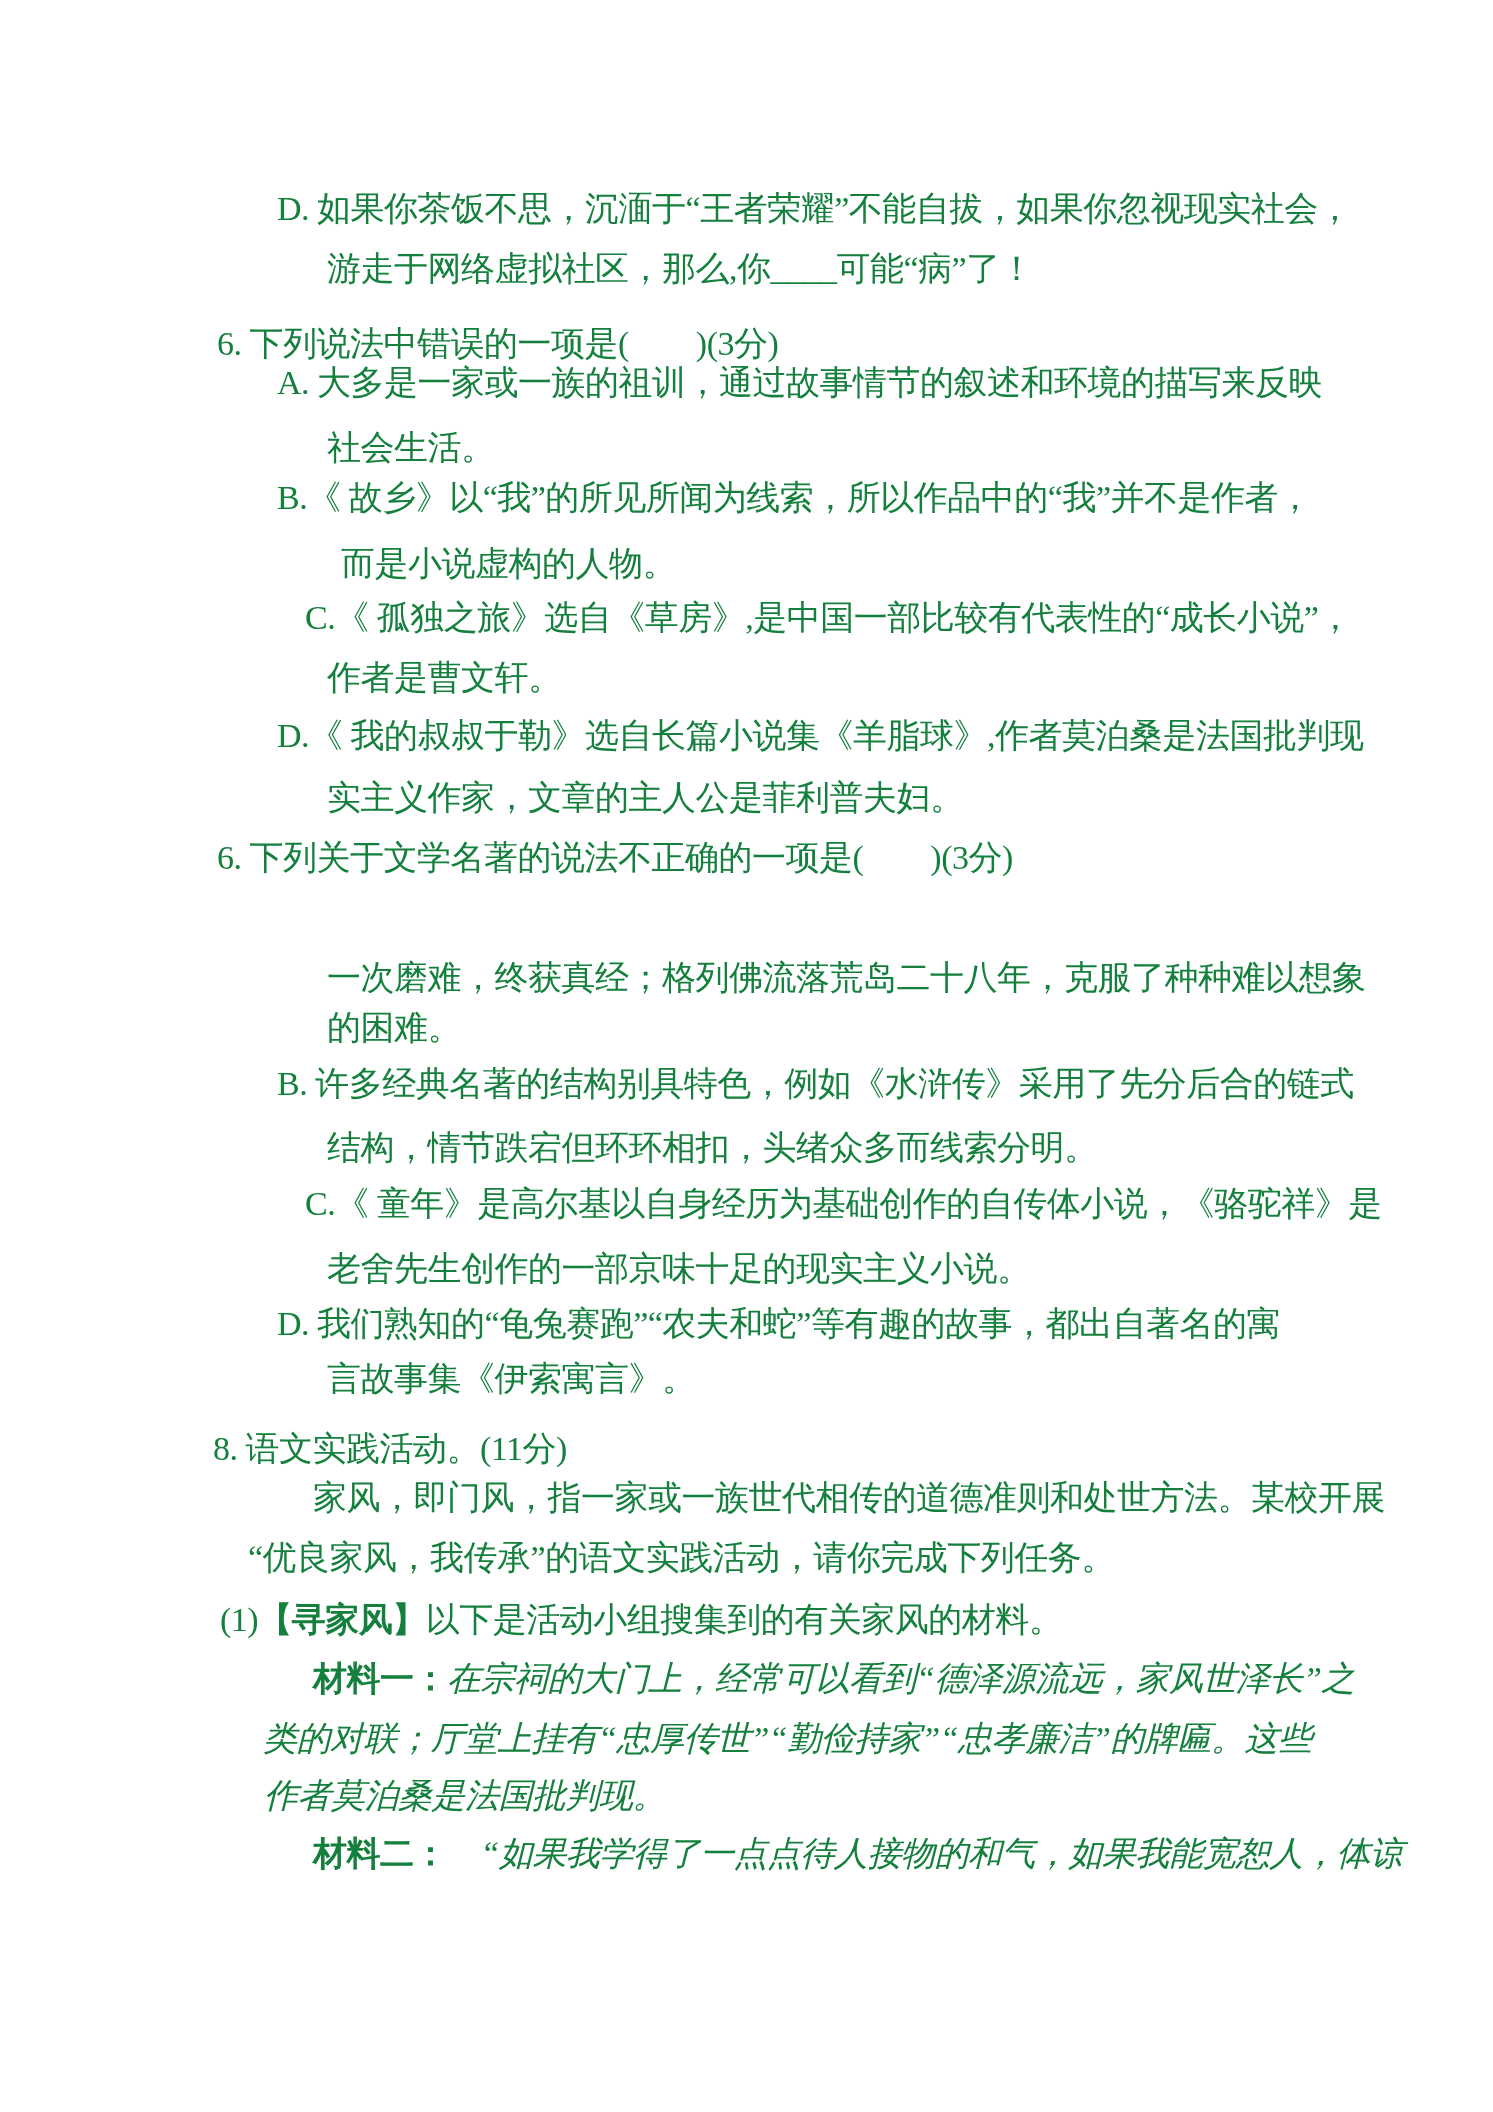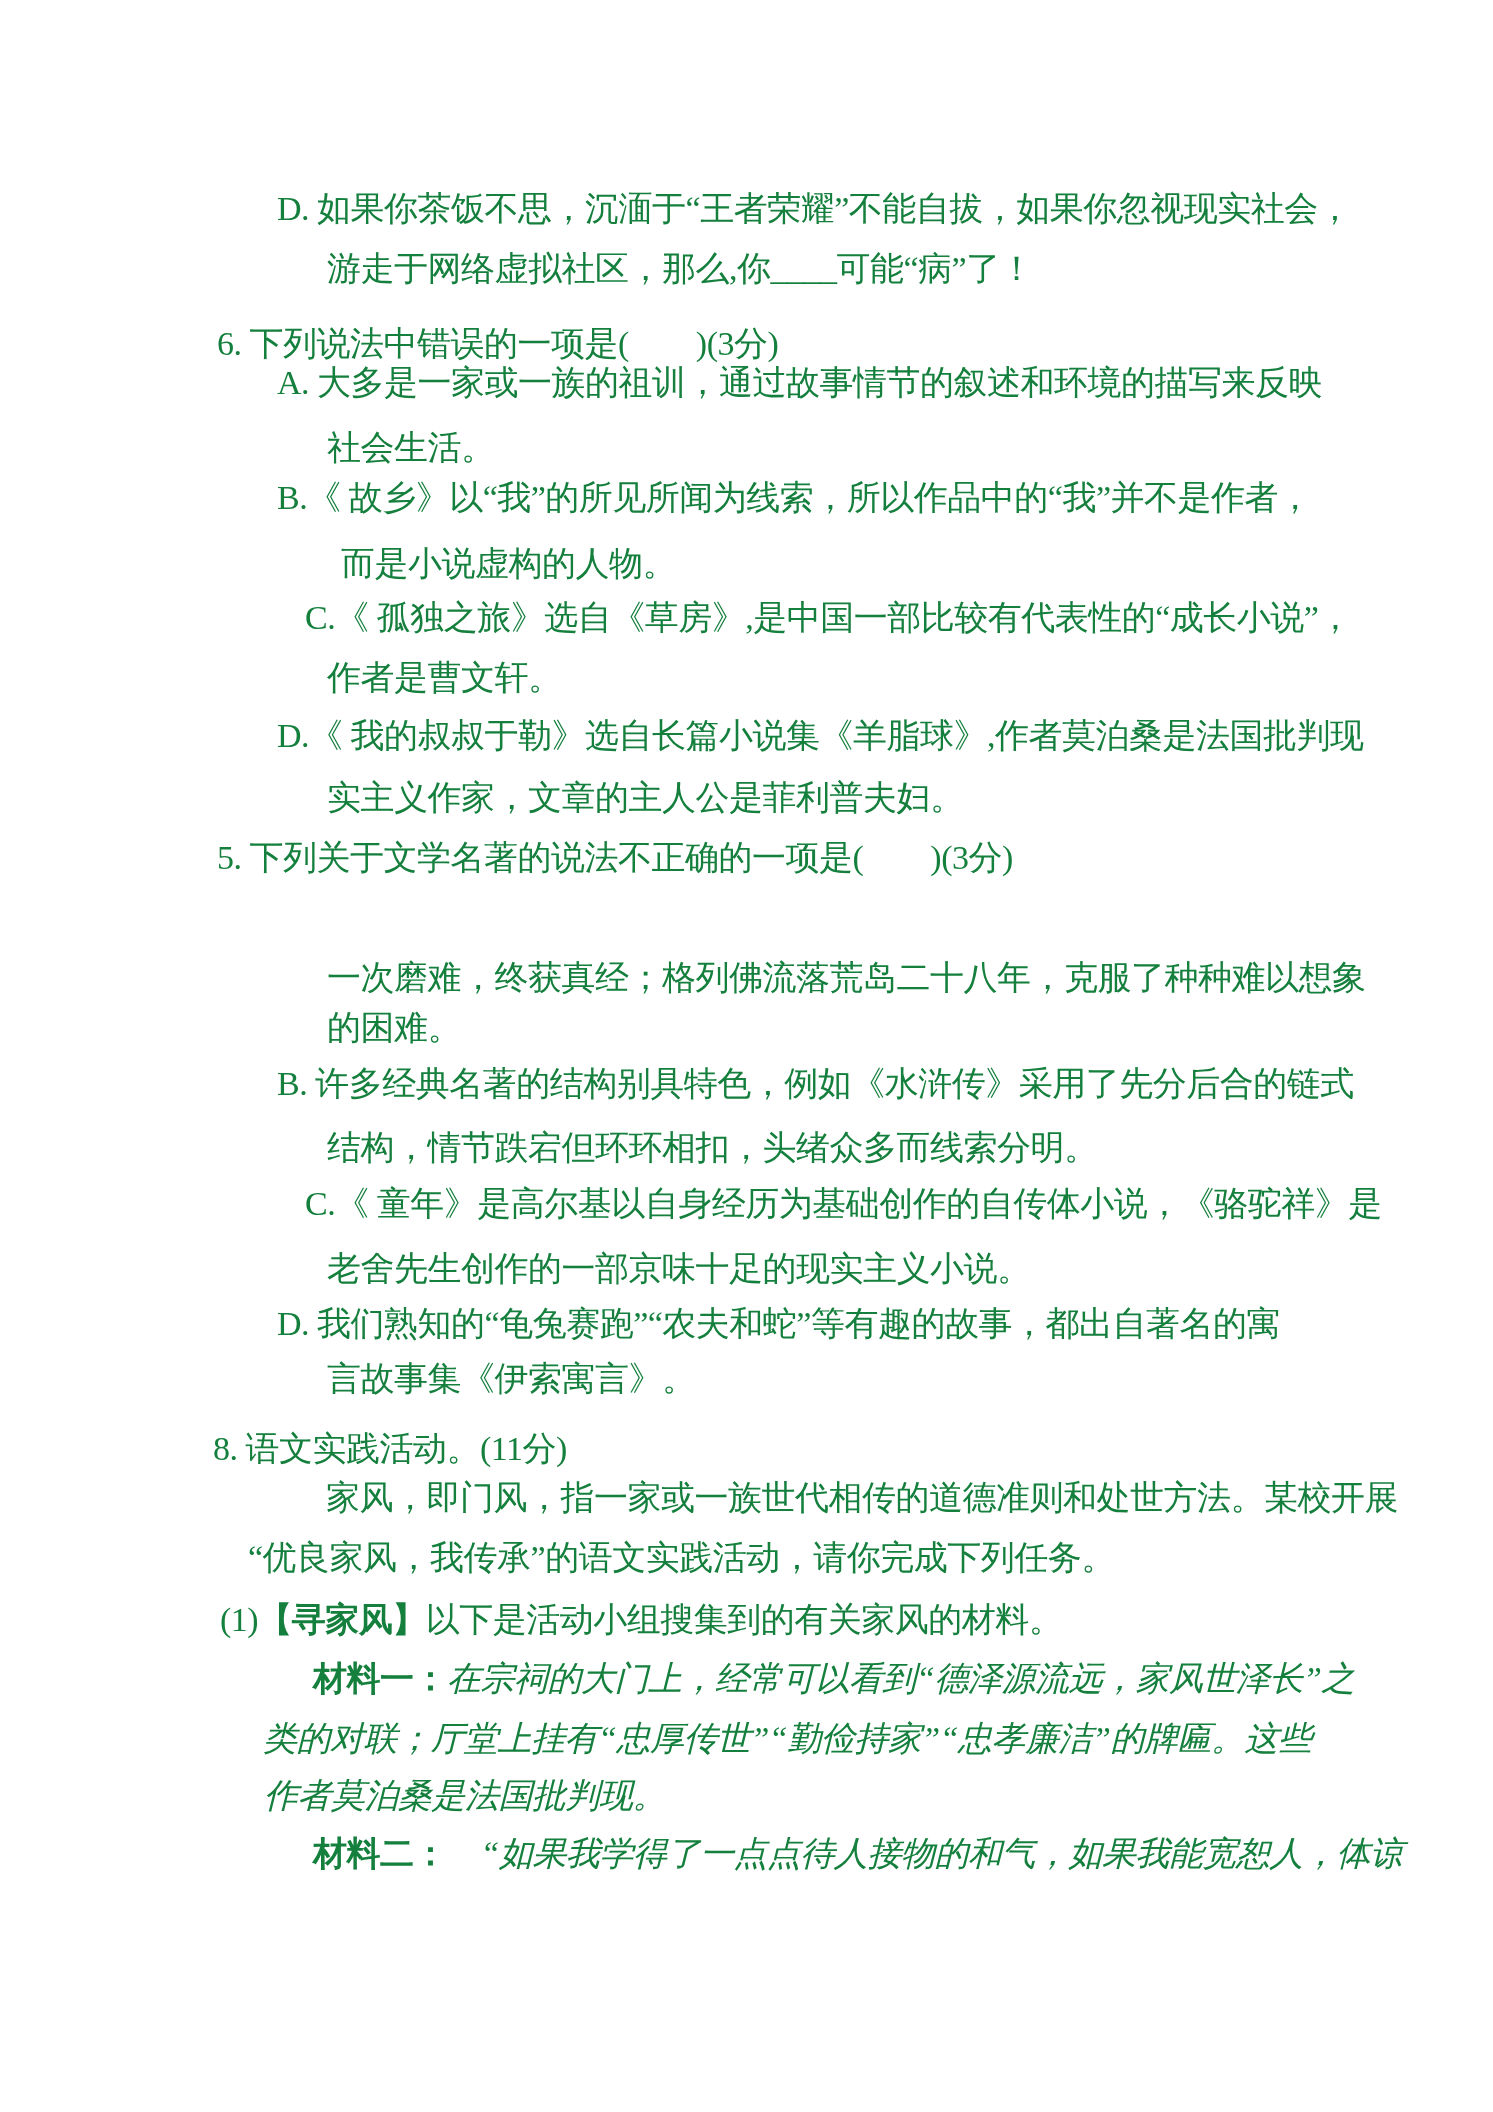--- a/index.html
+++ b/index.html
@@ -33,30 +33,30 @@
     <div class="line" style="left: 327px; top: 248px;"><span class="s-song">游走于网络虚拟社区，那么,你____可能“病”了！</span></div>
     <div class="line" style="left: 217px; top: 297px; margin-top: 26px;"><span class="s-song">6. 下列说法中错误的一项是(　　)(3分)</span></div>
     <div class="line" style="left: 277px; top: 362px;"><span class="s-song">A.  大多是一家或一族的祖训，通过故事情节的叙述和环境的描写来反映</span></div>
     <div class="line" style="left: 327px; top: 427px;"><span class="s-song">社会生活。</span></div>
     <div class="line" style="left: 277px; top: 477px;"><span class="s-song">B.《 故乡》以“我”的所见所闻为线索，所以作品中的“我”并不是作者，</span></div>
     <div class="line" style="left: 327px; top: 543px; margin-left: 14px;"><span class="s-song">而是小说虚构的人物。</span></div>
     <div class="line" style="left: 305px; top: 597px;"><span class="s-song">C.《 孤独之旅》选自《草房》,是中国一部比较有代表性的“成长小说”，</span></div>
     <div class="line" style="left: 327px; top: 657px;"><span class="s-song">作者是曹文轩。</span></div>
     <div class="line" style="left: 277px; top: 715px;"><span class="s-song">D.《 我的叔叔于勒》选自长篇小说集《羊脂球》,作者莫泊桑是法国批判现</span></div>
     <div class="line" style="left: 327px; top: 777px;"><span class="s-song">实主义作家，文章的主人公是菲利普夫妇。</span></div>
-    <div class="line" style="left: 217px; top: 837px;"><span class="s-song">5. 下列关于文学名著的说法不正确的一项是(　　)(3分)</span></div>
+    <div class="line" style="left: 217px; top: 837px;"><span class="s-song">6. 下列关于文学名著的说法不正确的一项是(　　)(3分)</span></div>
     <div class="line" style="left: 327px; top: 957px;"><span class="s-song">一次磨难，终获真经；格列佛流落荒岛二十八年，克服了种种难以想象</span></div>
     <div class="line" style="left: 327px; top: 1007px;"><span class="s-song">的困难。</span></div>
     <div class="line" style="left: 277px; top: 1063px;"><span class="s-song">B.  许多经典名著的结构别具特色，例如《水浒传》采用了先分后合的链式</span></div>
     <div class="line" style="left: 327px; top: 1127px;"><span class="s-song">结构，情节跌宕但环环相扣，头绪众多而线索分明。</span></div>
     <div class="line" style="left: 305px; top: 1183px;"><span class="s-song">C.《 童年》是高尔基以自身经历为基础创作的自传体小说，《骆驼祥》是</span></div>
     <div class="line" style="left: 327px; top: 1248px;"><span class="s-song">老舍先生创作的一部京味十足的现实主义小说。</span></div>
     <div class="line" style="left: 277px; top: 1303px;"><span class="s-song">D. 我们熟知的“龟兔赛跑”“农夫和蛇”等有趣的故事，都出自著名的寓</span></div>
     <div class="line" style="left: 327px; top: 1358px;"><span class="s-song">言故事集《伊索寓言》。</span></div>
     <div class="line" style="left: 213px; top: 1428px;"><span class="s-song">8.  语文实践活动。(11分)</span></div>
-    <div class="line" style="left: 326px; top: 1477px;"><span class="s-song">家风，即门风，指一家或一族世代相传的道德准则和处世方法。某校开展</span></div>
+    <div class="line" style="left: 313px; top: 1477px;"><span class="s-song">家风，即门风，指一家或一族世代相传的道德准则和处世方法。某校开展</span></div>
     <div class="line" style="left: 248px; top: 1537px;"><span class="s-song">“优良家风，我传承”的语文实践活动，请你完成下列任务。</span></div>
     <div class="line" style="left: 220px; top: 1598px;"><span class="s-song">(1)</span><span class="s-hei">【寻家风】</span><span class="s-song">以下是活动小组搜集到的有关家风的材料。</span></div>
     <div class="line" style="left: 313px; top: 1657px;"><span class="s-hei">材料一：</span><span class="s-kai">在宗祠的大门上，经常可以看到“德泽源流远，家风世泽长”之</span></div>
     <div class="line" style="left: 263px; top: 1718px;"><span class="s-kai">类的对联；厅堂上挂有“忠厚传世”“勤俭持家”“忠孝廉洁”的牌匾。这些</span></div>
     <div class="line" style="left: 264px; top: 1775px;"><span class="s-kai">作者莫泊桑是法国批判现。</span></div>
     <div class="line" style="left: 313px; top: 1832px;"><span class="s-hei">材料二：</span><span class="s-kai">　“如果我学得了一点点待人接物的和气，如果我能宽恕人，体谅</span></div>
   </div>
 
 </body></html>

